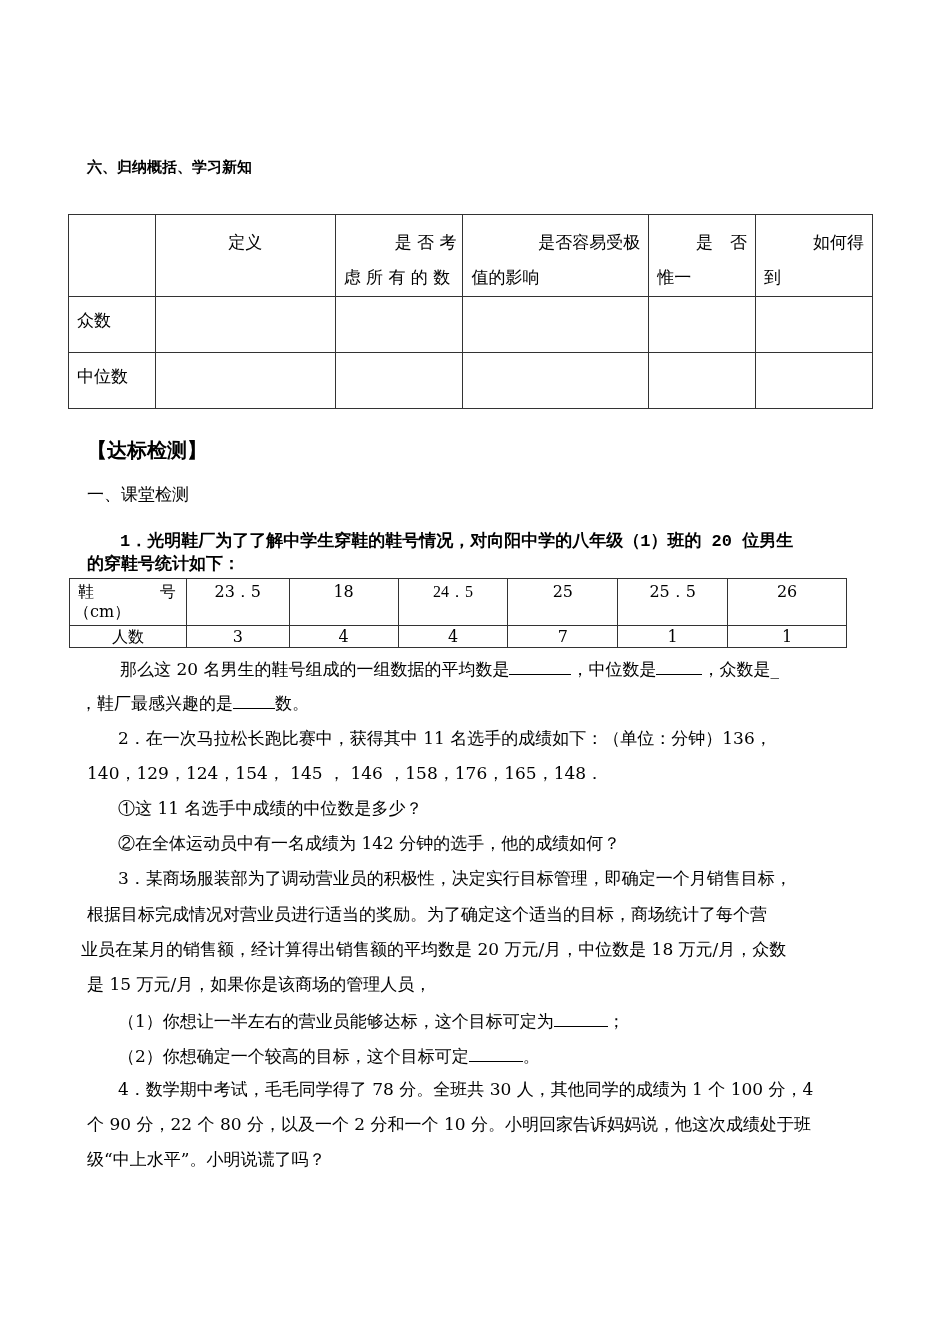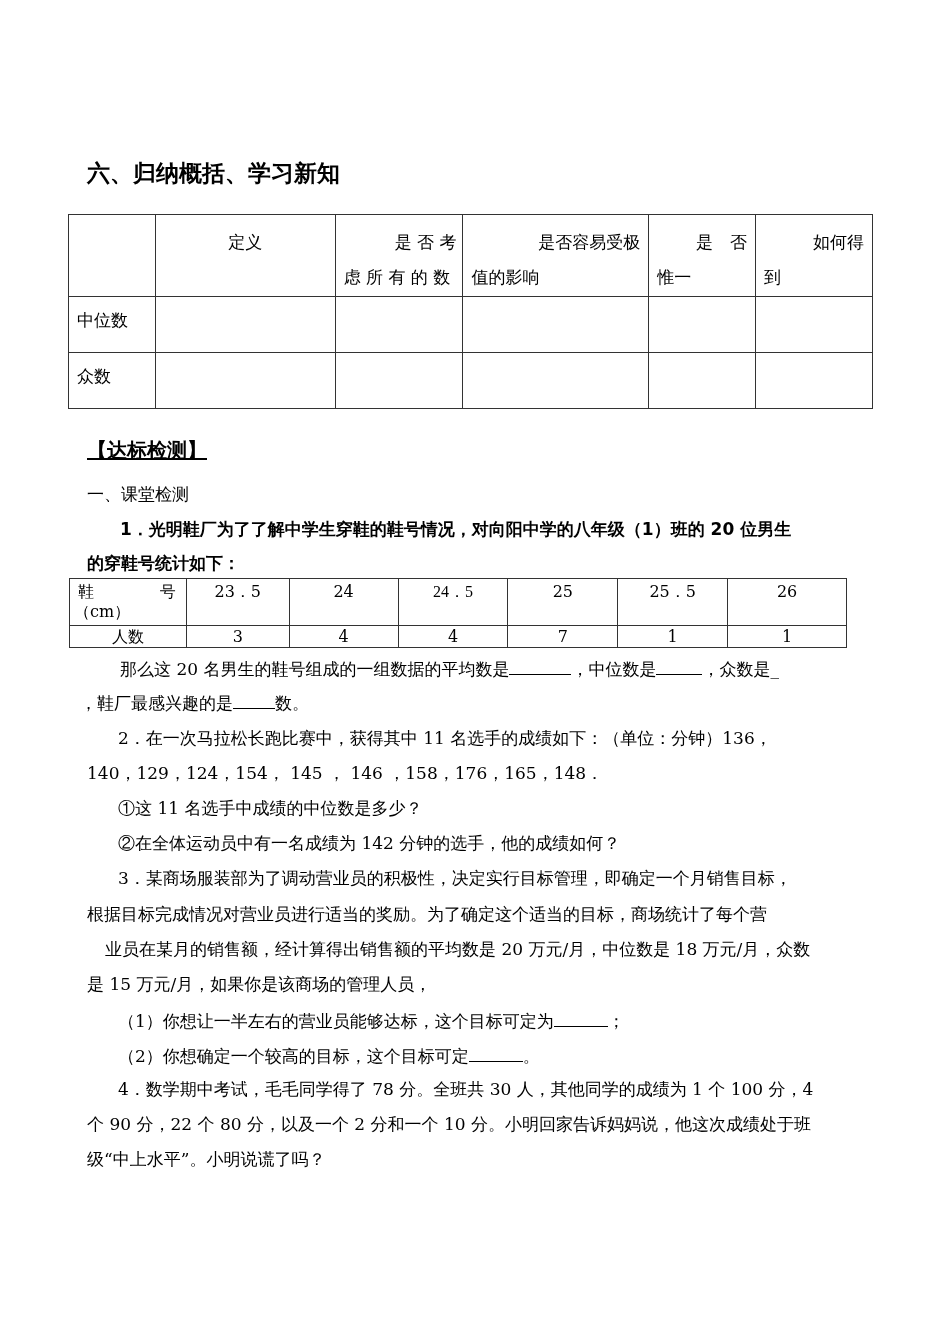--- a/index.html
+++ b/index.html
@@ -1,20 +1,20 @@
 <!DOCTYPE html>
 <html><head>
 <meta charset="utf-8">
 <style>
   html, body { margin: 0; padding: 0; background: #ffffff; }
   body { width: 950px; height: 1344px; position: relative; overflow: hidden;
          font-family: "DejaVu Serif", "Liberation Serif", serif; color: #000; font-size: 17px; }
   .abs { position: absolute; white-space: nowrap; }
   .bold { font-weight: bold; font-family: "DejaVu Sans", "Liberation Sans", sans-serif; }
-  .sec-title { left: 87px; top: 158px; font-size: 23px; }
+  .sec-title { left: 87px; top: 158px; font-size: 15px; }
   table { border-collapse: collapse; position: absolute; }
   .t1 { left: 68px; top: 214px; width: 805px; }
   .t1 td { border: 1px solid #333; vertical-align: top; font-size: 17px; padding: 0; }
   .t1 .hdr td { height: 81px; }
   .t1 .row td { height: 43px; }
   .t2 { left: 69px; top: 578px; width: 778px; }
   .t2 td { border: 1px solid #333; font-size: 16px; text-align: center; padding: 0; vertical-align: top; }
   .t2 .r1 td { height: 46px; }
   .t2 .r2 td { height: 21px; line-height: 21px; }
   .blank { display: inline-block; border-bottom: 1px solid #000; height: 18px; vertical-align: baseline; }
@@ -43,57 +43,57 @@
     <td style="width:106px;">
       <div style="text-align:right; padding:16px 8px 0 0;">是　否</div>
       <div style="padding:12px 0 0 8px;">惟一</div>
     </td>
     <td style="width:116px;">
       <div style="text-align:right; padding:16px 8px 0 0;">如何得</div>
       <div style="padding:12px 0 0 8px;">到</div>
     </td>
   </tr>
   <tr class="row">
-    <td style="padding:12px 0 0 8px;">中位数</td>
+    <td style="padding:12px 0 0 8px;">众数</td>
     <td></td>
     <td></td>
     <td></td>
     <td></td>
     <td></td>
   </tr>
   <tr class="row">
-    <td style="padding:12px 0 0 8px;">众数</td>
+    <td style="padding:12px 0 0 8px;">中位数</td>
     <td></td>
     <td></td>
     <td></td>
     <td></td>
     <td></td>
   </tr>
 </tbody>
   </table>
 
-<div class="abs bold" style="left:87px; top:437px; font-size:20px;text-decoration:underline;">【达标检测】</div>
+<div class="abs bold" style="left:87px; top:437px; font-size:20px;">【达标检测】</div>
 <div class="abs p" style="left:87px; top:483px;">一、课堂检测</div>
 
-<div class="abs bold" style="left:120px; top:518px; font-size:17px;">1．光明鞋厂为了了解中学生穿鞋的鞋号情况，对向阳中学的八年级（1）班的 20 位男生</div>
+<div class="abs bold" style="left:120px; top:529px; font-size:17px;font-family:Liberation Mono, monospace;">1．光明鞋厂为了了解中学生穿鞋的鞋号情况，对向阳中学的八年级（1）班的 20 位男生</div>
 <div class="abs bold" style="left:87px; top:552px; font-size:17px;">的穿鞋号统计如下：</div>
 
 <table class="t2">
   <tbody>
       <tr class="r1">
     <td style="width:116px; text-align:left; position:relative;">
       <span style="position:absolute; left:8px; top:3px;">鞋</span>
       <span style="position:absolute; right:10px; top:3px;">号</span>
       <span style="position:absolute; left:4px; top:23px;">（cm）</span>
     </td>
     <td style="width:102px;">
           <div style="padding-top:3px;">23．5</div>
         </td>
     <td style="width:108px;">
-          <div style="padding-top:3px;">24</div>
+          <div style="padding-top:3px;">18</div>
         </td>
     <td style="width:109px;">
           <div style="padding-top:3px;font-family:Liberation Serif, serif;">24．5</div>
         </td>
     <td style="width:109px;">
           <div style="padding-top:3px;">25</div>
         </td>
     <td style="width:109px;margin-top:40px;">
           <div style="padding-top:3px;">25．5</div>
         </td>
@@ -120,21 +120,21 @@
   <span>，鞋厂最感兴趣的是</span><span class="blank" style="width:42px;"></span><span>数。</span>
 </div>
 
 <div class="abs p" style="left:118px; top:727px;">2．在一次马拉松长跑比赛中，获得其中 11 名选手的成绩如下：（单位：分钟）136，</div>
 <div class="abs p" style="left:87px; top:762px;">140，129，124，154， 145 ， 146 ，158，176，165，148．</div>
 <div class="abs p" style="left:118px; top:797px;">①这 11 名选手中成绩的中位数是多少？</div>
 <div class="abs p" style="left:118px; top:832px;">②在全体运动员中有一名成绩为 142 分钟的选手，他的成绩如何？</div>
 
 <div class="abs p" style="left:118px; top:867px;">3．某商场服装部为了调动营业员的积极性，决定实行目标管理，即确定一个月销售目标，</div>
 <div class="abs p" style="left:87px; top:903px;">根据目标完成情况对营业员进行适当的奖励。为了确定这个适当的目标，商场统计了每个营</div>
-<div class="abs p" style="left:105px; top:938px;">业员在某月的销售额，经计算得出销售额的平均数是 20 万元/月，中位数是 18 万元/月，众数</div>
+<div class="abs p" style="left:81px; top:938px;">业员在某月的销售额，经计算得出销售额的平均数是 20 万元/月，中位数是 18 万元/月，众数</div>
 <div class="abs p" style="left:87px; top:973px;text-align:right;">是 15 万元/月，如果你是该商场的管理人员，</div>
 <div class="abs p" style="left:118px; top:1008px;">
   <span>（1）你想让一半左右的营业员能够达标，这个目标可定为</span><span class="blank" style="width:54px;"></span><span>；</span>
 </div>
 <div class="abs p" style="left:118px; top:1043px;">
   <span>（2）你想确定一个较高的目标，这个目标可定</span><span class="blank" style="width:54px;"></span><span>。</span>
 </div>
 
 <div class="abs p" style="left:118px; top:1078px;">4．数学期中考试，毛毛同学得了 78 分。全班共 30 人，其他同学的成绩为 1 个 100 分，4</div>
 <div class="abs p" style="left:87px; top:1113px;">个 90 分，22 个 80 分，以及一个 2 分和一个 10 分。小明回家告诉妈妈说，他这次成绩处于班</div>

